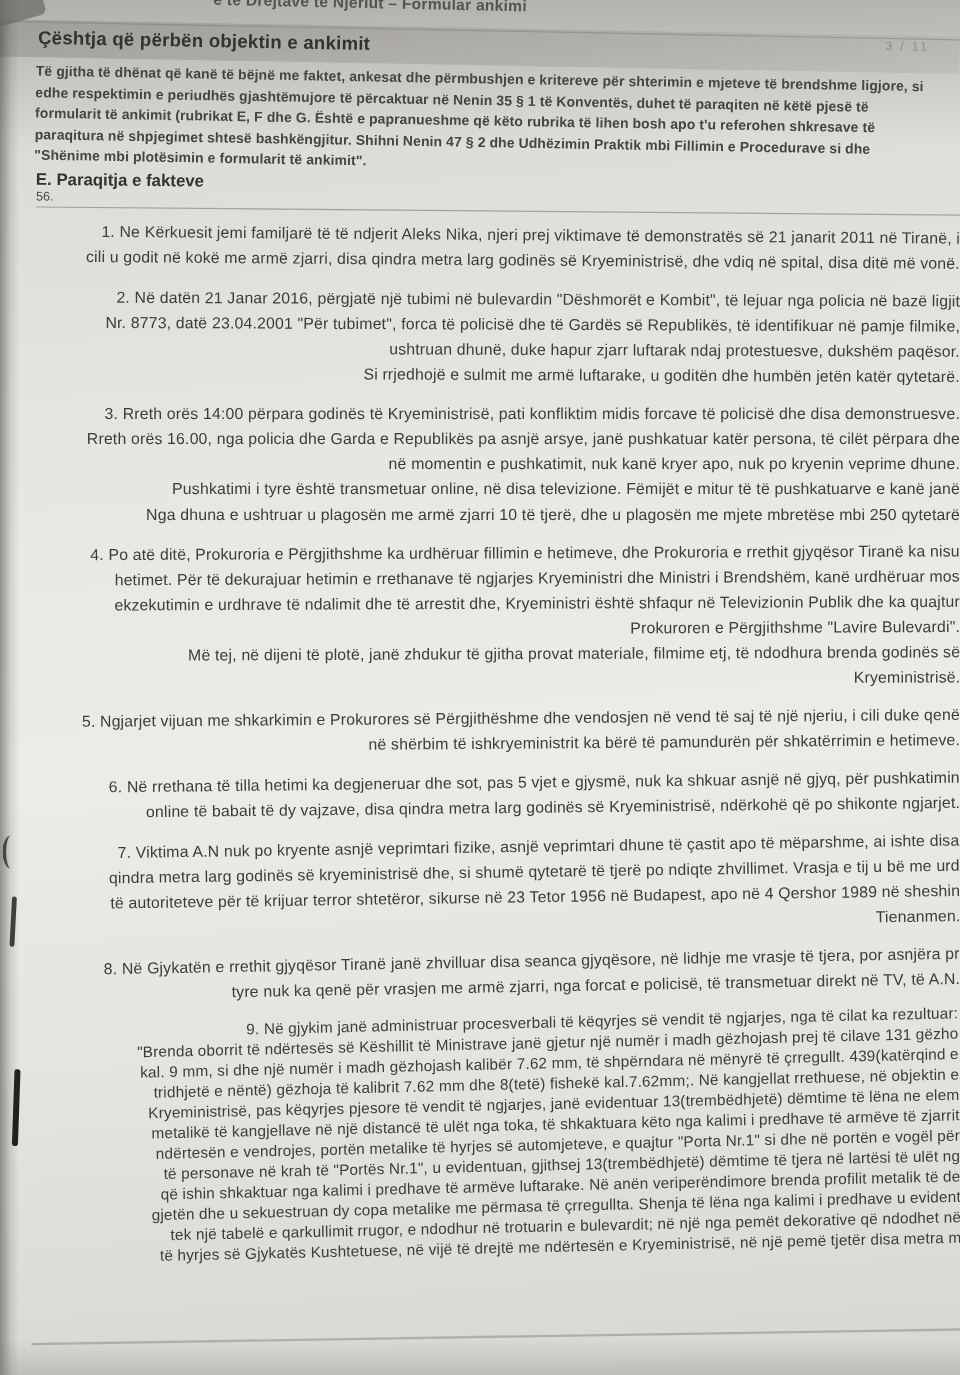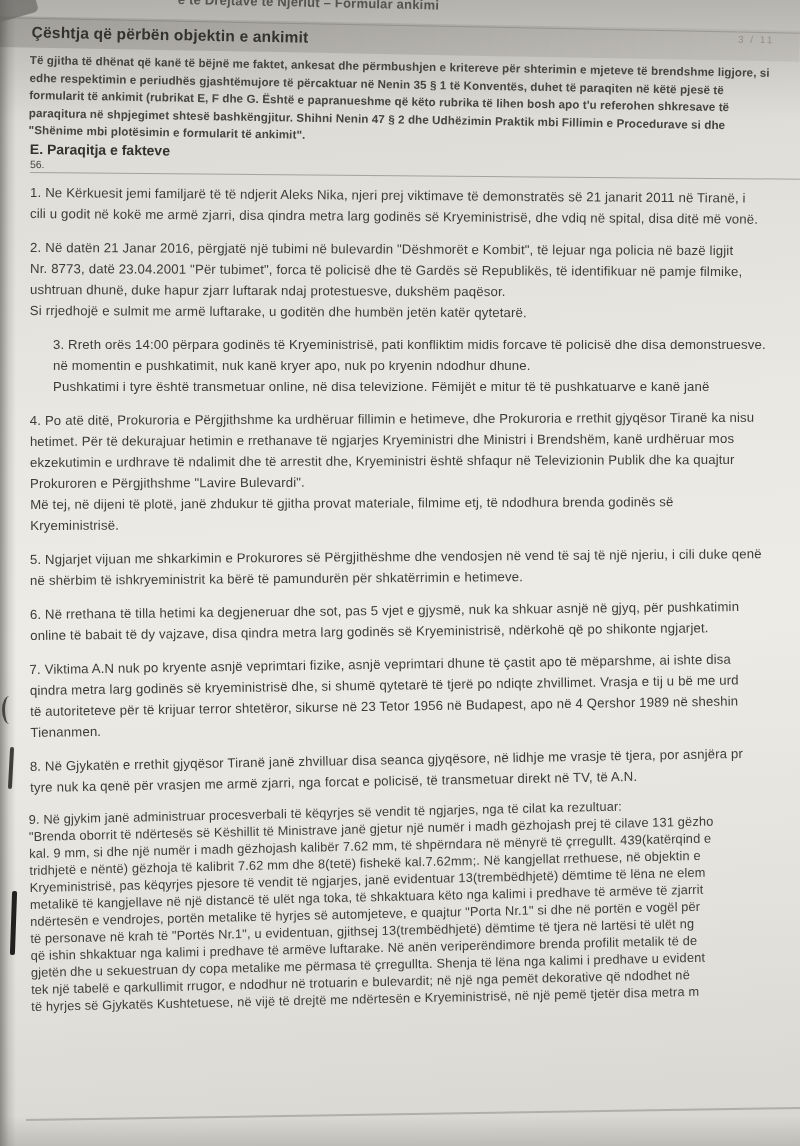--- a/index.html
+++ b/index.html
@@ -58,21 +58,21 @@
   .facts-heading{
     margin-top:2px;font-weight:bold;font-size:14px;color:#34322e;
     transform:rotate(.6deg);transform-origin:left top;white-space:nowrap;
   }
   .field-number{
     margin-top:1px;font-size:10.5px;color:#4a4843;
     border-bottom:1px solid rgba(90,88,84,.45);
     padding-bottom:2px;margin-right:0;
     transform:rotate(.5deg);transform-origin:left top;
   }
-  .paras{margin-top:0;}
+  .paras{margin-top:0;text-align:right;}
   .para{
     margin-top:13px;font-size:13.2px;line-height:21px;color:#3e3c38;
     letter-spacing:.15px;transform-origin:left center;
   }
   .para.p1{margin-top:9px;transform:rotate(.45deg);}
   .para.p2{transform:rotate(.25deg);}
   .para.p3{transform:rotate(0deg);margin-left:23px;}
   .para.p4{transform:rotate(-.25deg);}
   .para.p5{transform:rotate(-.45deg);}
   .para.p6{transform:rotate(-.65deg);}
@@ -111,22 +111,24 @@
           <div class="line">cili u godit në kokë me armë zjarri, disa qindra metra larg godinës së Kryeministrisë, dhe vdiq në spital, disa ditë më vonë.</div>
         </div>
         <div class="para p2">
           <div class="line">2. Në datën 21 Janar 2016, përgjatë një tubimi në bulevardin "Dëshmorët e Kombit", të lejuar nga policia në bazë ligjit</div>
           <div class="line">Nr. 8773, datë 23.04.2001 "Për tubimet", forca të policisë dhe të Gardës së Republikës, të identifikuar në pamje filmike,</div>
           <div class="line">ushtruan dhunë, duke hapur zjarr luftarak ndaj protestuesve, dukshëm paqësor.</div>
           <div class="line">Si rrjedhojë e sulmit me armë luftarake, u goditën dhe humbën jetën katër qytetarë.</div>
         </div>
         <div class="para p3">
           <div class="line">3. Rreth orës 14:00 përpara godinës të Kryeministrisë, pati konfliktim midis forcave të policisë dhe  disa demonstruesve.</div>
-          <div class="line">në momentin e pushkatimit, nuk kanë kryer apo, nuk po kryenin ndodhur dhune.</div>
+          <div class="line">Rreth orës 16.00, nga policia dhe Garda e Republikës pa asnjë arsye, janë pushkatuar katër persona, të cilët përpara dhe</div>
+          <div class="line">në momentin e pushkatimit, nuk kanë kryer apo, nuk po kryenin veprime dhune.</div>
           <div class="line">Pushkatimi i tyre është transmetuar online, në disa televizione. Fëmijët e mitur të të pushkatuarve e kanë janë</div>
+          <div class="line">Nga dhuna e ushtruar u plagosën me armë zjarri 10 të tjerë, dhe u plagosën me mjete mbretëse mbi 250 qytetarë</div>
         </div>
         <div class="para p4">
           <div class="line">4. Po atë ditë, Prokuroria e Përgjithshme ka urdhëruar fillimin e hetimeve, dhe Prokuroria e rrethit gjyqësor Tiranë ka nisu</div>
           <div class="line">hetimet. Për të dekurajuar hetimin e rrethanave të ngjarjes Kryeministri dhe Ministri i Brendshëm, kanë urdhëruar mos</div>
           <div class="line">ekzekutimin e urdhrave të ndalimit dhe të arrestit dhe, Kryeministri është shfaqur në Televizionin Publik dhe ka quajtur</div>
           <div class="line">Prokuroren e Përgjithshme "Lavire Bulevardi".</div>
           <div class="line">Më tej, në dijeni të plotë, janë zhdukur të gjitha provat materiale, filmime etj, të ndodhura brenda godinës së</div>
           <div class="line">Kryeministrisë.</div>
         </div>
         <div class="para p5">

